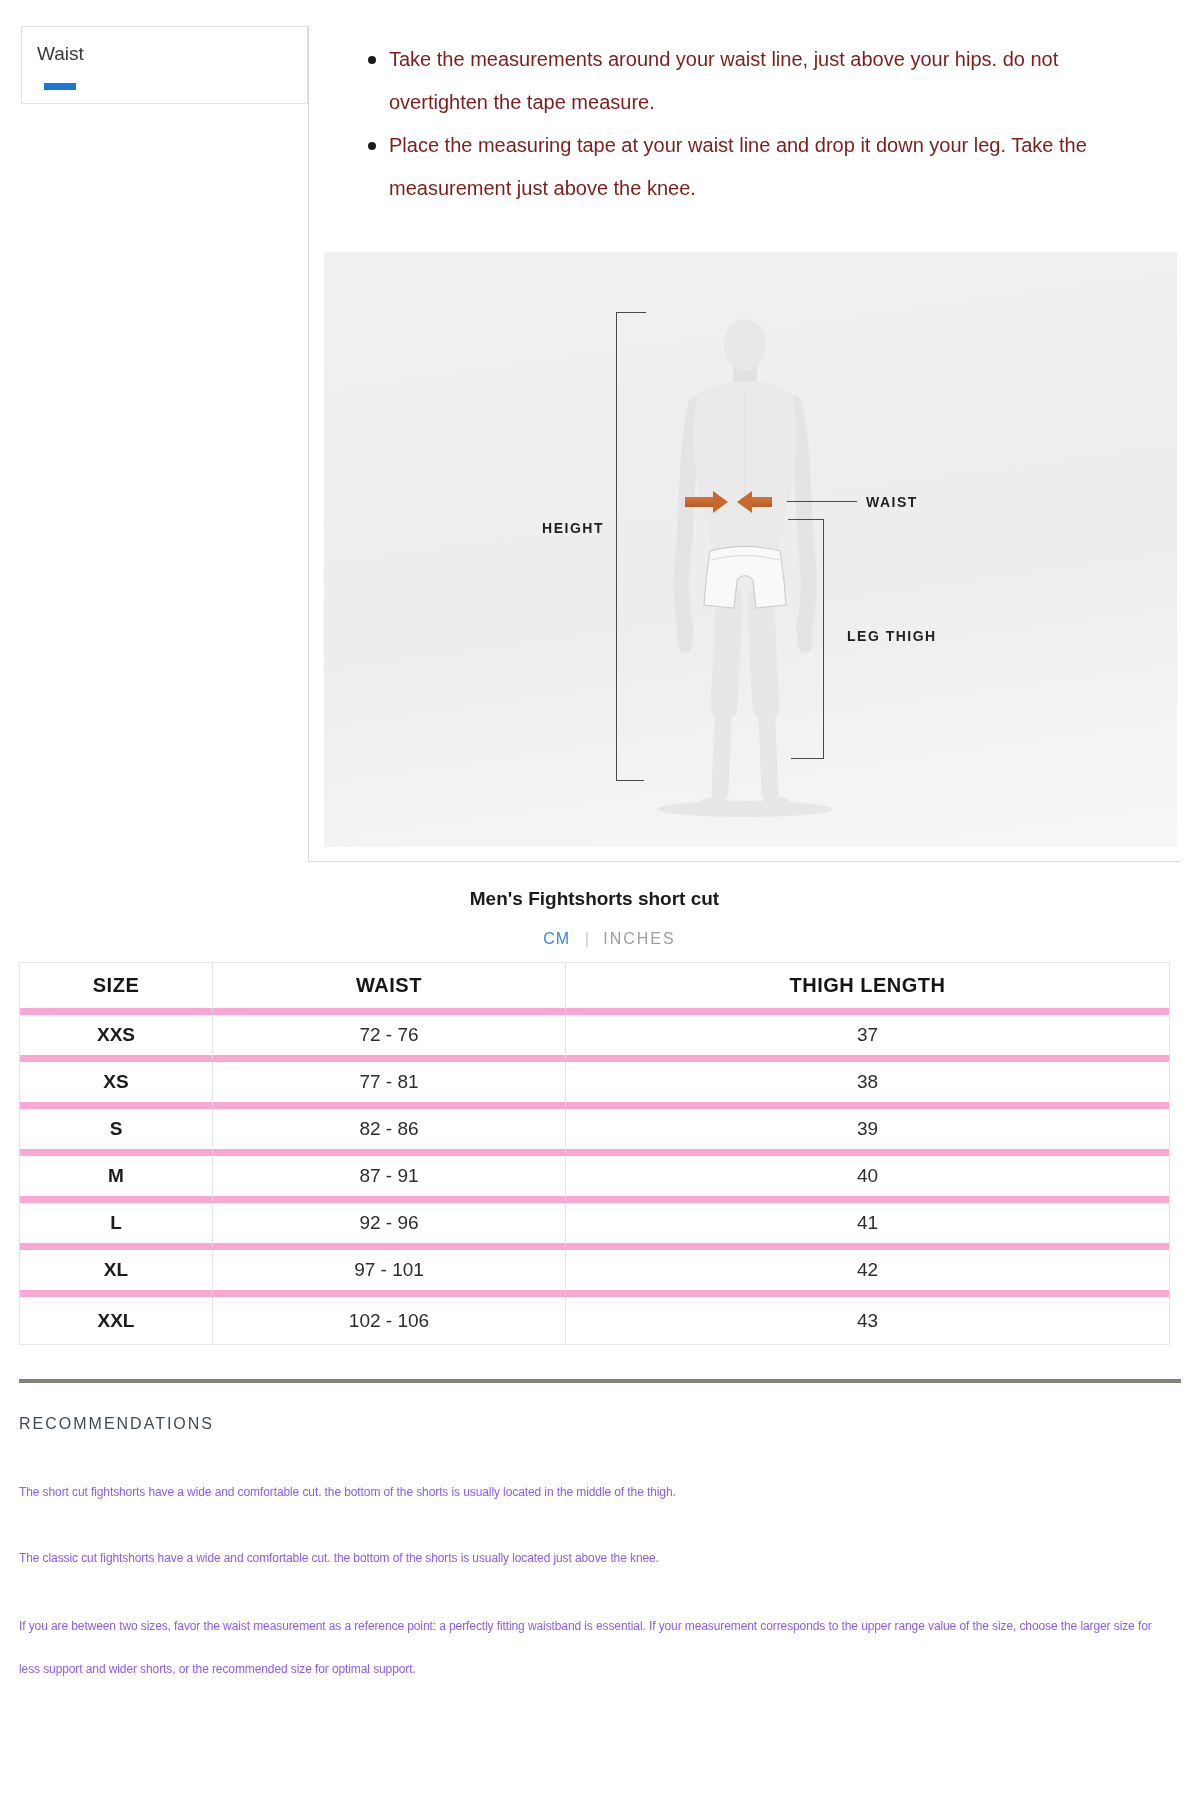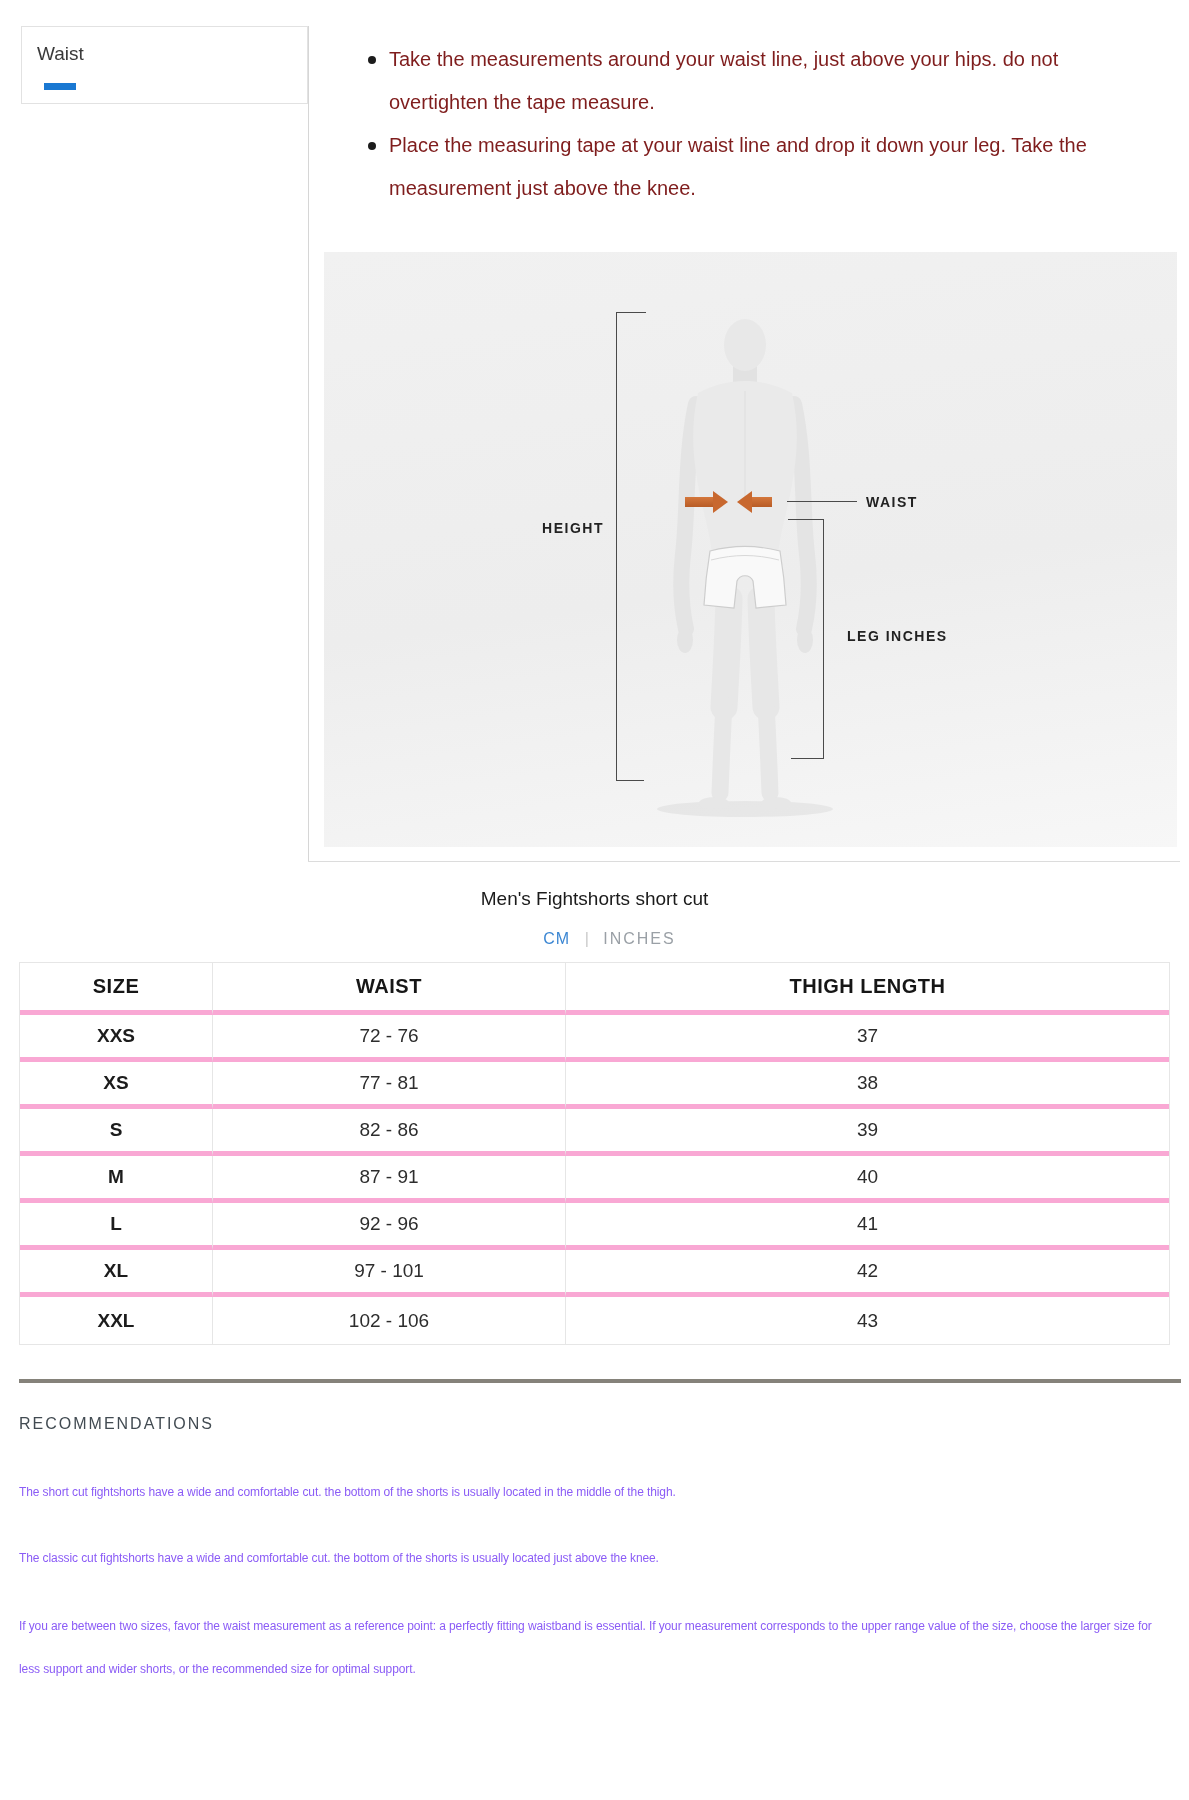--- a/index.html
+++ b/index.html
@@ -27,33 +27,33 @@
   .mline { position:absolute; background:#4a4a4a; }
   .mlabel { position:absolute; font-size:14px; font-weight:bold; letter-spacing:1.5px; color:#222; white-space:nowrap; }
   .arrow-body { position:absolute; height:10px; background:linear-gradient(#d4773c,#b85c26); }
   .arrow-head-right { position:absolute; width:0; height:0;
       border-top:11px solid transparent; border-bottom:11px solid transparent; border-left:15px solid #c8682f; }
   .arrow-head-left { position:absolute; width:0; height:0;
       border-top:11px solid transparent; border-bottom:11px solid transparent; border-right:15px solid #c8682f; }
 
   
   .caption { position:absolute; left:0; top:879px; width:1189px; text-align:center;
-             font-size:19px; font-weight:normal; color:#1b1b1b; }
+             font-size:19px; font-weight:bold; color:#1b1b1b; }
   .units { position:absolute; left:15px; top:920px; width:1189px; text-align:center; font-size:16px; }
   .units span { vertical-align:middle; }
   .unit-cm { color:#3c87d3; letter-spacing:1px; cursor:pointer; }
   .unit-sep { color:#c9c9c9; margin:0 10px; }
   .unit-inches { color:#9aa0a6; letter-spacing:2px; cursor:pointer; }
 
   
   .size-table { position:absolute; left:19px; top:953px; width:1151px;
                 display:grid; grid-template-columns:192px 353px 604px;
                 border:1px solid #e6e6e6; background:#fff; }
   .size-table .cell { display:flex; align-items:center; justify-content:center;
-                      border-bottom:5px solid #f9a8d4; height:47px; font-size:19px; color:#2d2d2d; }
+                      border-bottom:7px solid #f9a8d4; height:47px; font-size:19px; color:#2d2d2d; }
   .size-table .cell.head { height:52px; font-weight:bold; font-size:20px; color:#161616; letter-spacing:.5px; }
   .size-table .cell.size-col { font-weight:bold; font-size:19px; color:#1c1c1c; }
   .size-table .cell.c2, .size-table .cell.c3 { border-left:1px solid #e6e6e6; }
   .size-table .cell:nth-last-child(-n+3) { border-bottom:none; }
 
   
   .thick-rule { position:absolute; left:19px; top:1370px; width:1162px; height:4px; background:#85827a; }
   .reco-title { position:absolute; left:19px; top:1406px; font-size:16px; letter-spacing:2px; color:#424b52;text-align:right; }
   .reco-p { position:absolute; left:19px; width:1151px; font-size:12px; line-height:43px;
             color:#8b5cf6; letter-spacing:-.1px; }
@@ -105,21 +105,21 @@
     <div class="arrow-body" style="left:361px;top:245px;width:28px;"></div>
     <div class="arrow-head-right" style="left:389px;top:239px;"></div>
     <div class="arrow-head-left" style="left:413px;top:239px;"></div>
     <div class="arrow-body" style="left:428px;top:245px;width:20px;"></div>
     <div class="mline" style="left:463px;top:249px;width:70px;height:1px;"></div>
     <div class="mlabel" style="left:542px;top:242px;">WAIST</div>
 
     <div class="mline" style="left:499px;top:267px;width:1px;height:240px;"></div>
     <div class="mline" style="left:464px;top:267px;width:35px;height:1px;"></div>
     <div class="mline" style="left:467px;top:506px;width:32px;height:1px;"></div>
-    <div class="mlabel" style="left:523px;top:376px;">LEG INCHES</div>
+    <div class="mlabel" style="left:523px;top:376px;">LEG THIGH</div>
   </div>
   <div class="figure-bottom-border"></div>
 
   <div class="caption">Men's Fightshorts short cut</div>
 
   <div class="units">
     <span class="unit-cm">CM</span>
     <span class="unit-sep">|</span>
     <span class="unit-inches">INCHES</span>
   </div>

